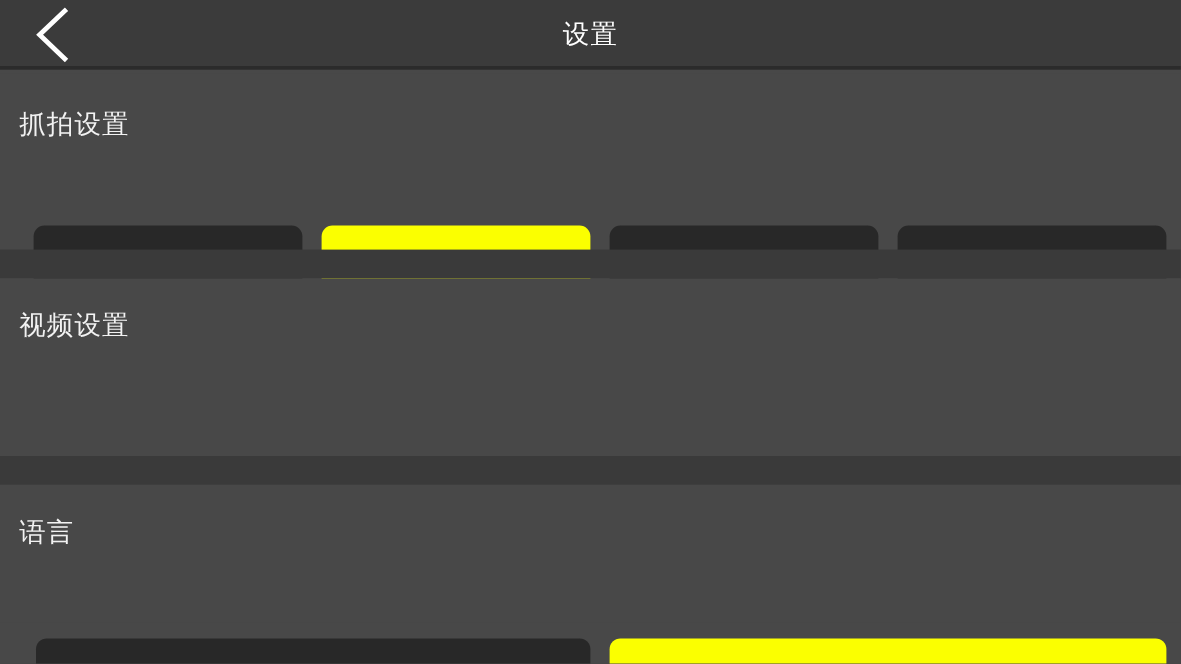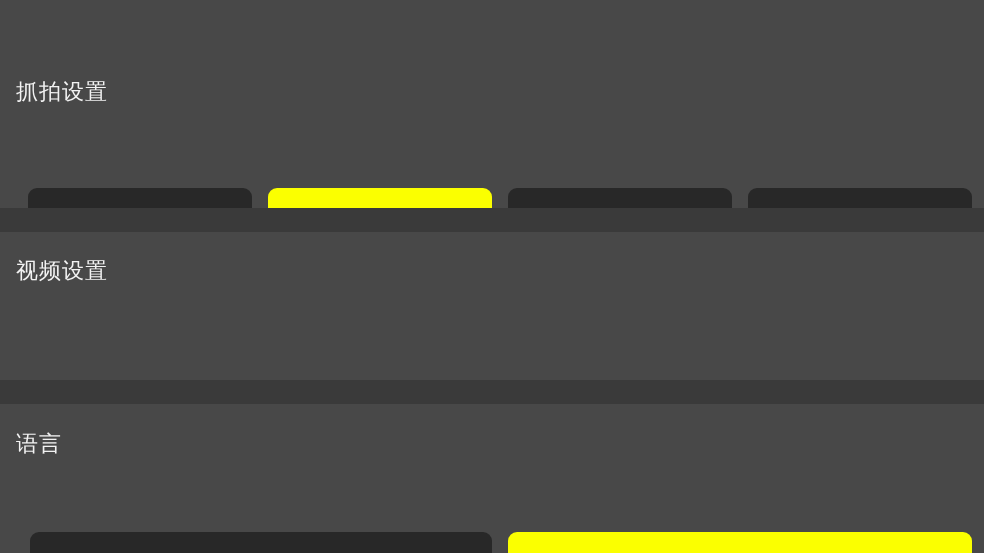--- a/index.html
+++ b/index.html
@@ -105,23 +105,33 @@
   
   .row-video .opt { top: 300px; height: 68px; }
   .vid-0 { left: 30px;  width: 462px; }
   .vid-1 { left: 508px; width: 464px; }
 </style>
 </head>
 <body>
 
 <div id="app">
 
+  <div class="header">
+    <div class="back-btn">
+      <span>
+        <svg width="34" height="46" viewBox="0 0 34 46" aria-hidden="true">
+          <polyline points="28,3 7,23 28,43" fill="none" stroke="#ffffff" stroke-width="4" stroke-linecap="square" stroke-linejoin="miter"></polyline>
+        </svg>
+      </span>
+    </div>
+    <div class="header-title">设置</div>
+  </div>
 
   <div class="section row-capture" style="top:61px; height:147px;">
-    <div class="section-title" style="top:16px;">抓拍设置</div>
+    <div class="section-title" style="top:28px;">抓拍设置</div>
 
     <div class="opt cap-0">720P</div>
     <div class="opt cap-1 selected">1080P</div>
     <div class="opt cap-2">2 K</div>
     <div class="opt cap-3">4 K</div>
   </div>
 
   <div class="divider" style="top:208px; height:24px;"></div>
 
   <div class="section row-video" style="top:232px; height:148px;text-decoration:underline;">

